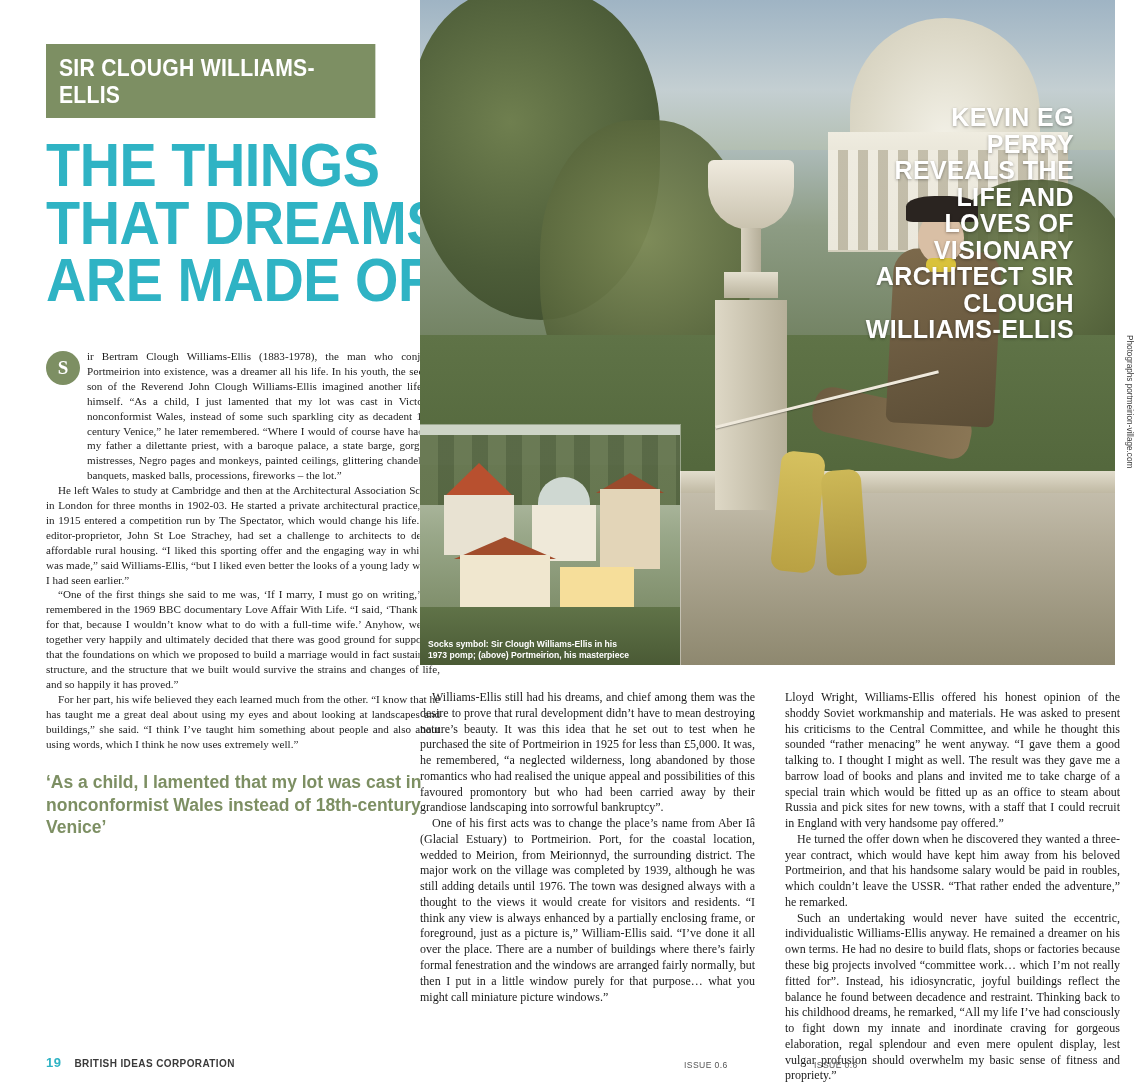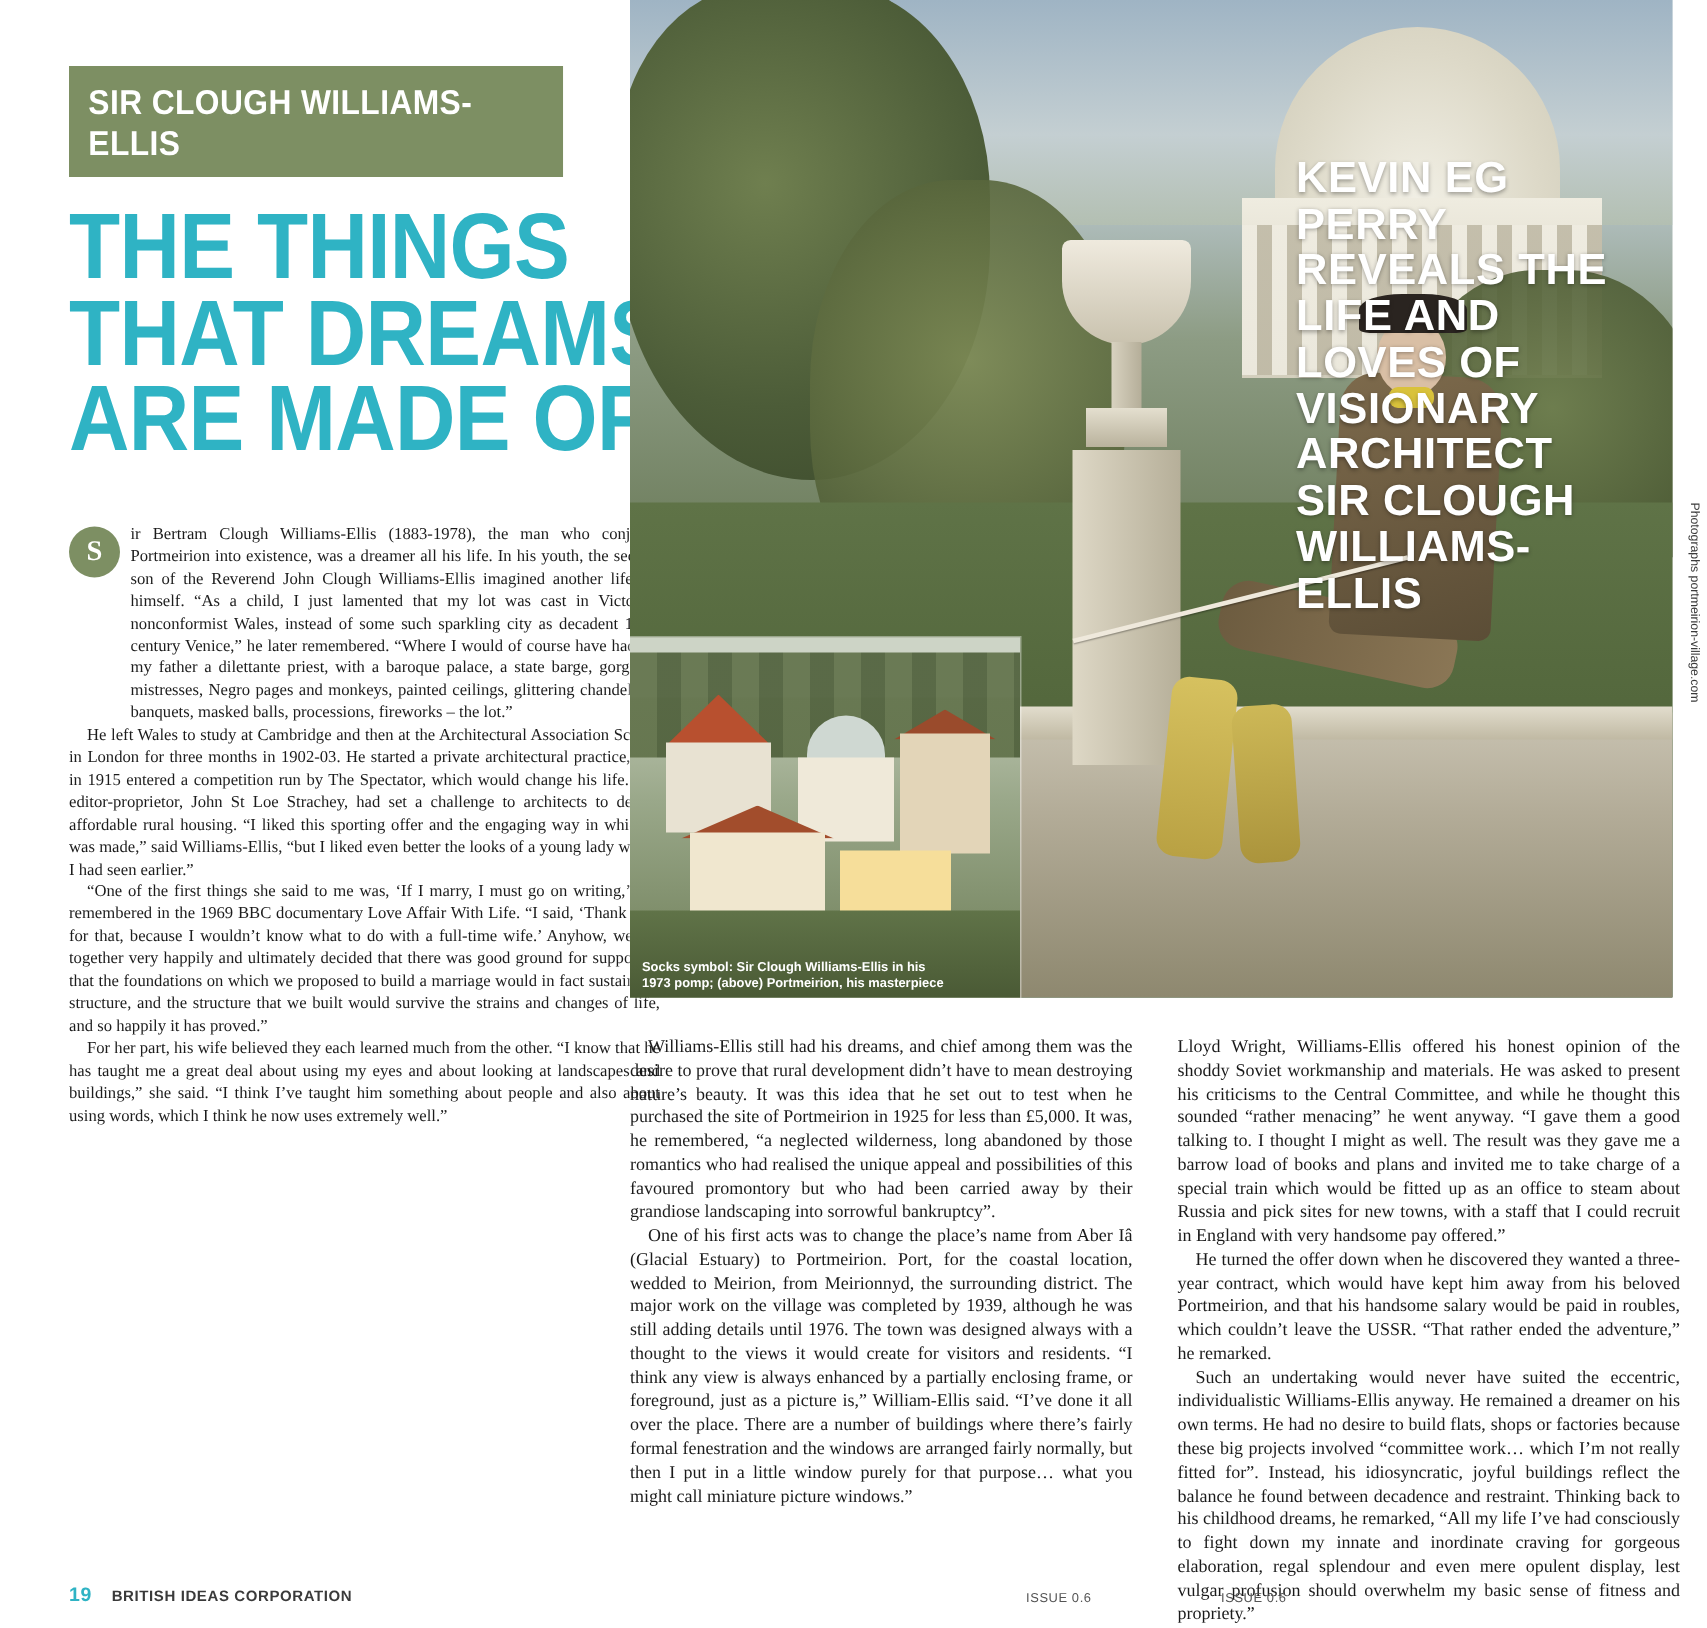--- a/index.html
+++ b/index.html
@@ -200,24 +200,25 @@
     position:absolute; left:292px; top:398px; width:230px; height:3px;
     background:#efe9dc; transform:rotate(-14deg);
     box-shadow:0 1px 1px rgba(0,0,0,.3);
   }
 
   #deck {
     position:absolute; left:444px; top:104px; width:210px;
     color:#ffffff;
     font-family:"Liberation Sans", sans-serif;
     font-weight:bold;
-    font-size:29px;
+    font-size:25px;
     line-height:1.06;
     letter-spacing:0.4px;
     text-shadow:0 1px 3px rgba(0,0,0,.35);
+    text-align:right;
   }
 
   
   #photo-inset {
     position:absolute; left:420px; top:425px; width:260px; height:240px;
     overflow:hidden;
     background:linear-gradient(180deg,#cfd4c4 0%, #9aa88a 45%, #6c7c55 100%);
     box-shadow:0 0 0 1px rgba(255,255,255,.4);
   }
   #photo-inset .i-sky { position:absolute; left:0; top:0; width:100%; height:40px; background:#cdd4c6; }
@@ -298,20 +299,21 @@
   <div id="dropcap-wrap">
     <div id="dropcap">S</div>
     <div id="body-left">
       <p class="first">ir Bertram Clough Williams-Ellis (1883-1978), the man who conjured Portmeirion into existence, was a dreamer all his life. In his youth, the second son of the Reverend John Clough Williams-Ellis imagined another life for himself. “As a child, I just lamented that my lot was cast in Victorian nonconformist Wales, instead of some such sparkling city as decadent 18th-century Venice,” he later remembered. “Where I would of course have had for my father a dilettante priest, with a baroque palace, a state barge, gorgeous mistresses, Negro pages and monkeys, painted ceilings, glittering chandeliers, banquets, masked balls, processions, fireworks – the lot.”</p>
       <p>He left Wales to study at Cambridge and then at the Architectural Association School in London for three months in 1902-03. He started a private architectural practice, and in 1915 entered a competition run by The Spectator, which would change his life. The editor-proprietor, John St Loe Strachey, had set a challenge to architects to design affordable rural housing. “I liked this sporting offer and the engaging way in which it was made,” said Williams-Ellis, “but I liked even better the looks of a young lady whom I had seen earlier.”</p>
       <p>“One of the first things she said to me was, ‘If I marry, I must go on writing,’” he remembered in the 1969 BBC documentary Love Affair With Life. “I said, ‘Thank God for that, because I wouldn’t know what to do with a full-time wife.’ Anyhow, we got together very happily and ultimately decided that there was good ground for supposing that the foundations on which we proposed to build a marriage would in fact sustain the structure, and the structure that we built would survive the strains and changes of life, and so happily it has proved.”</p>
       <p>For her part, his wife believed they each learned much from the other. “I know that he has taught me a great deal about using my eyes and about looking at landscapes and buildings,” she said. “I think I’ve taught him something about people and also about using words, which I think he now uses extremely well.”</p>
     </div>
   </div>
 
+  <div id="pullquote">‘As a child, I lamented that my lot was cast in nonconformist Wales instead of 18th-century Venice’</div>
 </div>
 
 <div id="folio">
   <span class="num">19</span>
   <span class="name">BRITISH IDEAS CORPORATION</span>
 </div>
 
 <div id="photo-main">
   <div class="sky"></div>
   <div class="dome"></div>

